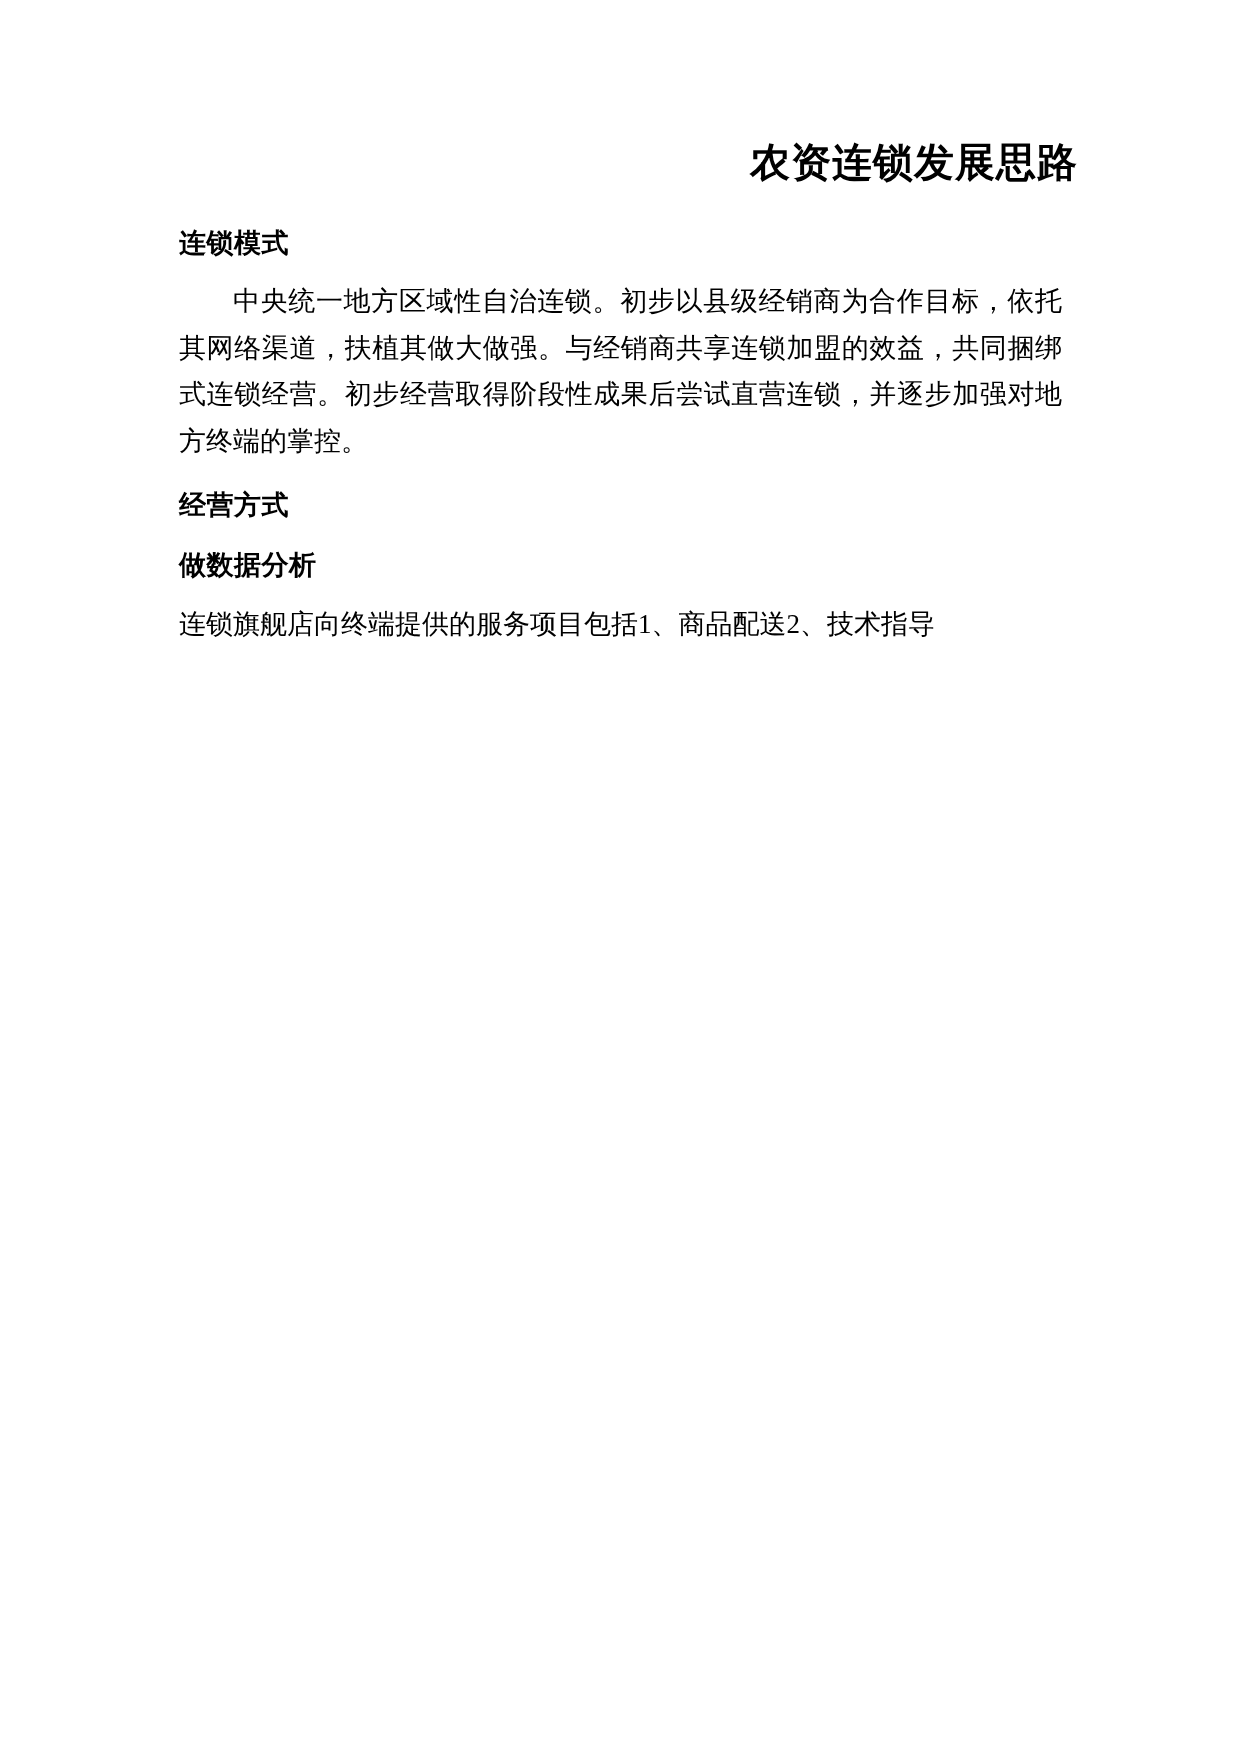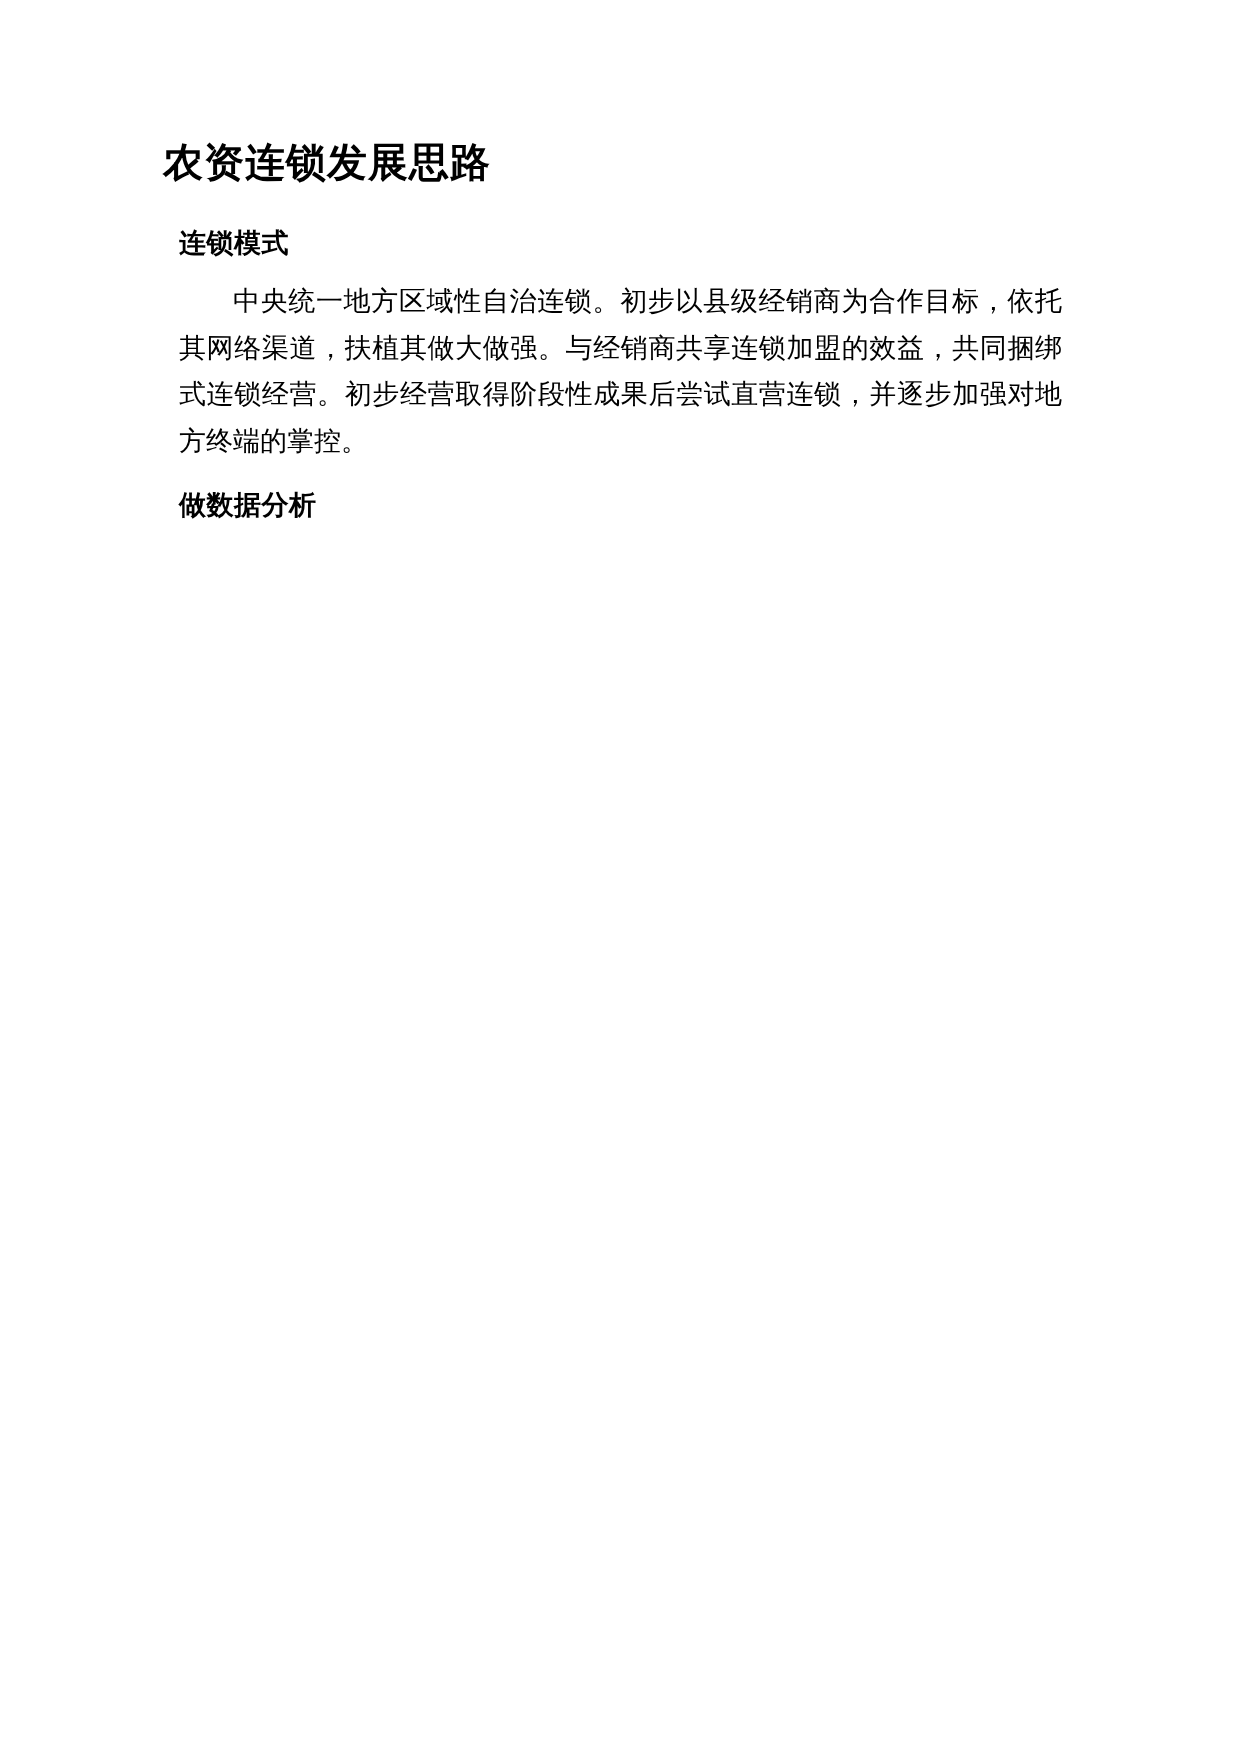--- a/index.html
+++ b/index.html
@@ -25,21 +25,21 @@
   }
   .doc-body {
     position: absolute;
     left: 163px;
     top: 0;
     width: 915px;
   }
   .doc-title {
     font-size: 40px;
     font-weight: bold;
-    text-align: left;
+    text-align: right;
     line-height: 1.2;
     margin: 0;
     padding-top: 138px;
     letter-spacing: 1px;
     font-family: "Liberation Sans", "DejaVu Sans", sans-serif;
   }
   .section {
     margin: 0;
   }
   .section-heading {
@@ -76,21 +76,23 @@
   <div class="doc-body">
 
     <h1 class="doc-title">农资连锁发展思路</h1>
 
     <div class="section">
       <div class="section-heading">连锁模式</div>
       <p class="para indent">中央统一地方区域性自治连锁。初步以县级经销商为合作目标，依托其网络渠道，扶植其做大做强。与经销商共享连锁加盟的效益，共同捆绑式连锁经营。初步经营取得阶段性成果后尝试直营连锁，并逐步加强对地方终端的掌控。</p>
     </div>
 
     <div class="section">
+      <div class="section-heading tight">经营方式</div>
     </div>
 
 
     <div class="section">
       <div class="section-heading tight">做数据分析</div>
+      <p class="para noindent">连锁旗舰店向终端提供的服务项目包括1、商品配送2、技术指导</p>
     </div>
 
   </div>
 </div>
 
 </body></html>

